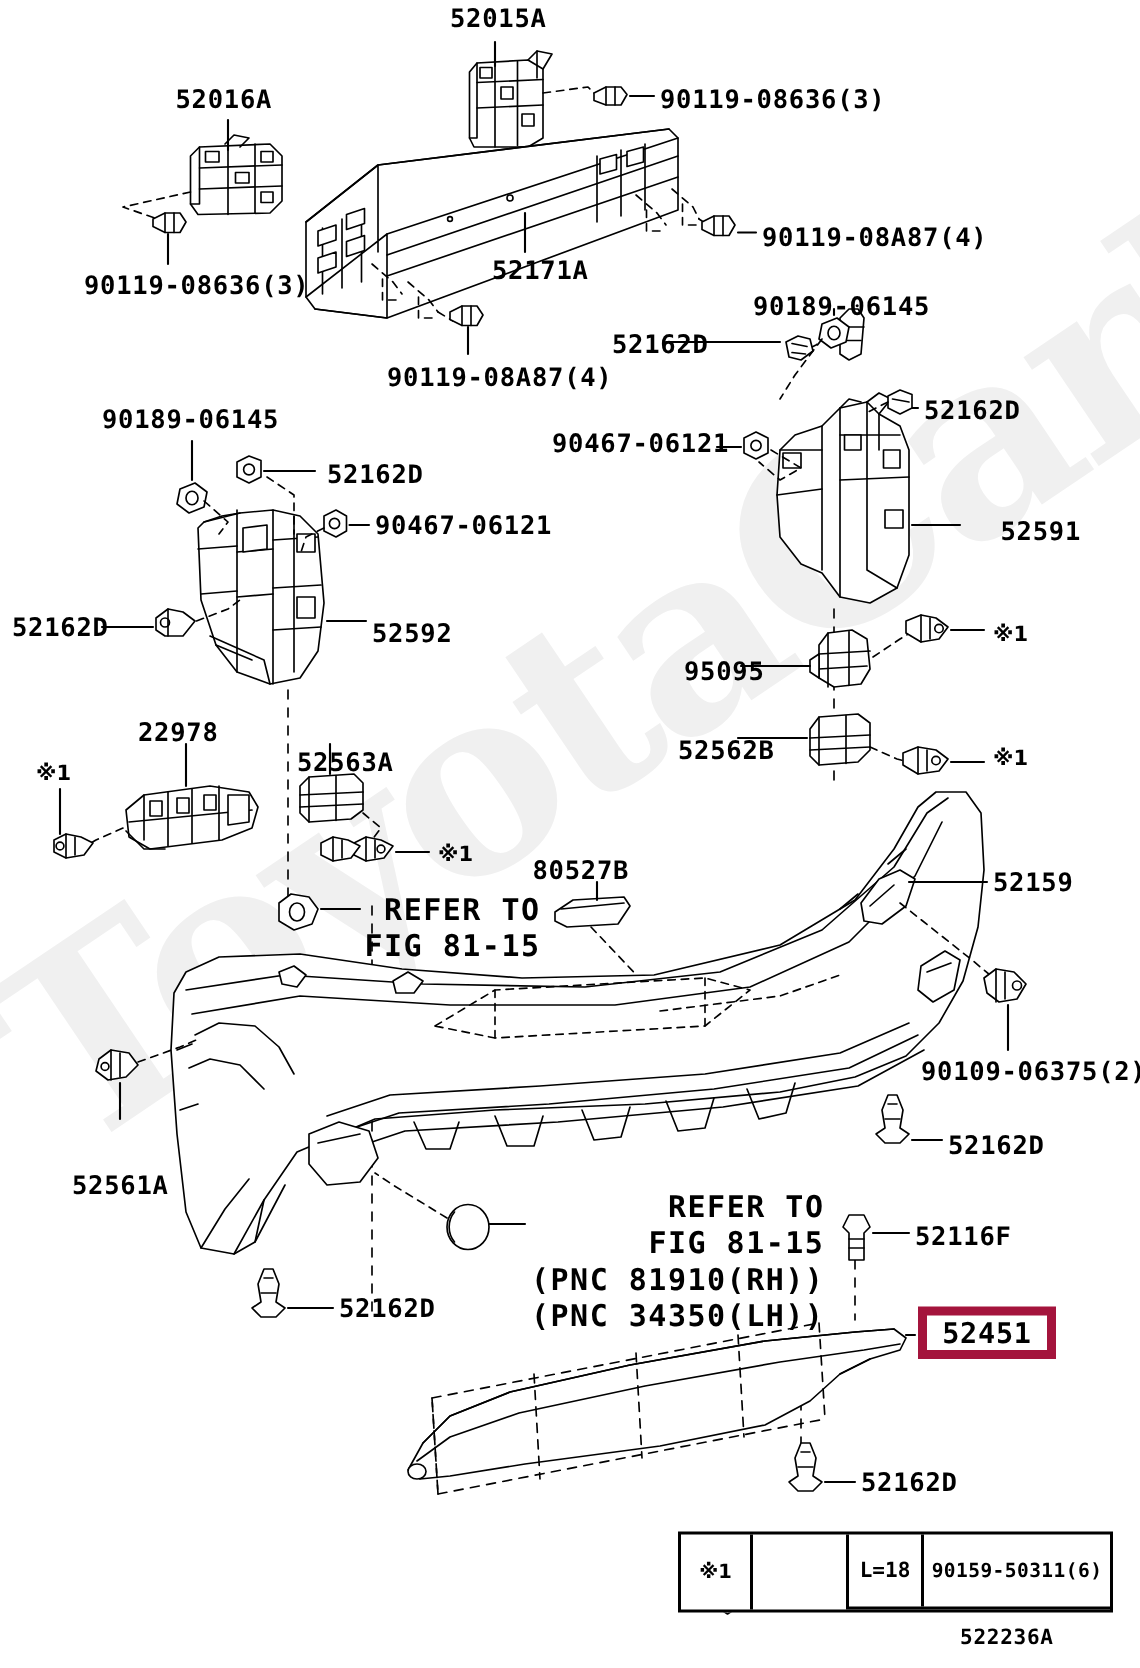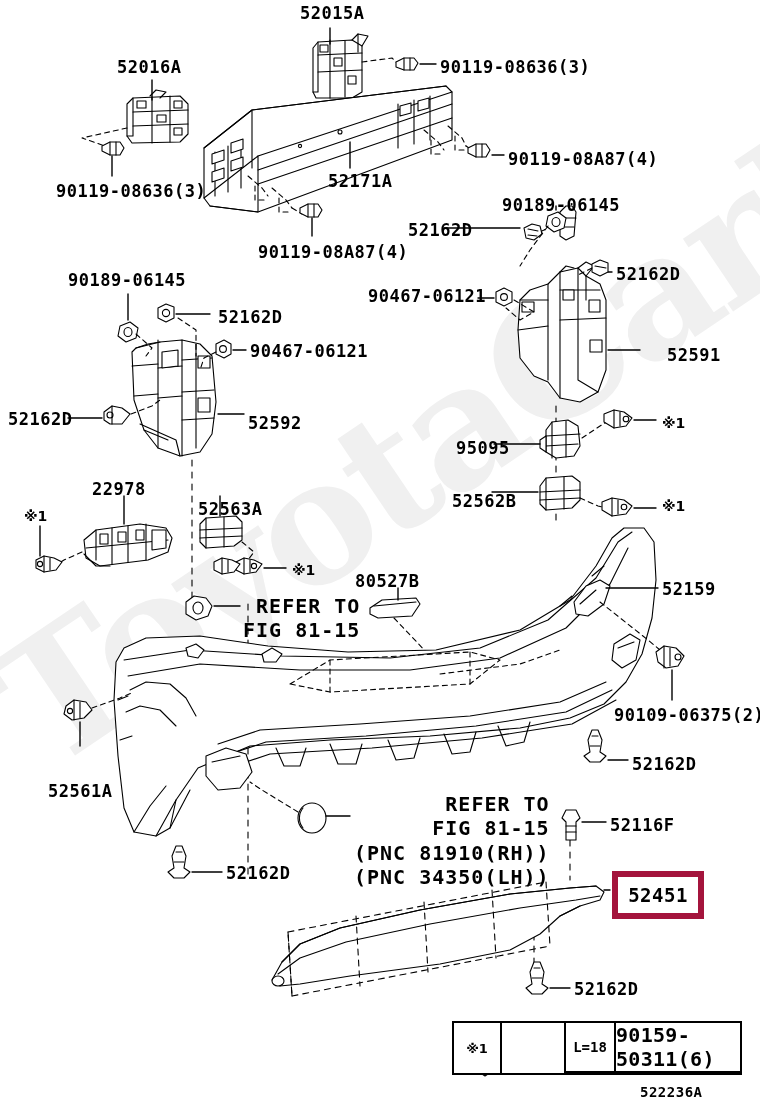--- a/index.html
+++ b/index.html
@@ -50,21 +50,21 @@
   }
   .lbl.refer{font-size:20px;letter-spacing:1px;line-height:1.22;}
   .star{
     position:absolute;z-index:4;
     font-family:"DejaVu Sans","Liberation Sans",sans-serif;
     font-size:14px;font-weight:700;color:#000;white-space:nowrap;
   }
   
   #hl-box{
     position:absolute;z-index:5;
-    left:612px;top:871px;width:92px;height:48px;
+    left:612px;top:871px;width:92px;height:35px;
     border:6px solid #a4143c;
     background:#ffffff;
     box-sizing:border-box;
   }
   #hl-box .txt{
     position:absolute;left:0;top:0;width:100%;height:100%;
     display:flex;align-items:center;justify-content:center;
     font-family:"DejaVu Sans Mono","Liberation Mono",monospace;
     font-weight:700;font-size:19px;color:#000;letter-spacing:0.5px;
   }
@@ -95,21 +95,21 @@
   #bolt-table .c-len{
     width:48px;border-right:2px solid #000;height:100%;
     display:flex;align-items:center;justify-content:center;
     font-family:"DejaVu Sans Mono","Liberation Mono",monospace;
     font-size:14px;font-weight:700;
   }
   #bolt-table .c-num{
     flex:1;height:100%;
     display:flex;align-items:center;justify-content:center;
     font-family:"DejaVu Sans Mono","Liberation Mono",monospace;
-    font-size:20px;font-weight:700;letter-spacing:0.3px;
+    font-size:13px;font-weight:700;letter-spacing:0.3px;
   }
   #sheet-code{
     position:absolute;z-index:5;
     left:640px;top:1084px;
     font-family:"DejaVu Sans Mono","Liberation Mono",monospace;
     font-size:14px;font-weight:700;color:#000;letter-spacing:0.5px;
   }
 </style>
 </head>
 <body>

